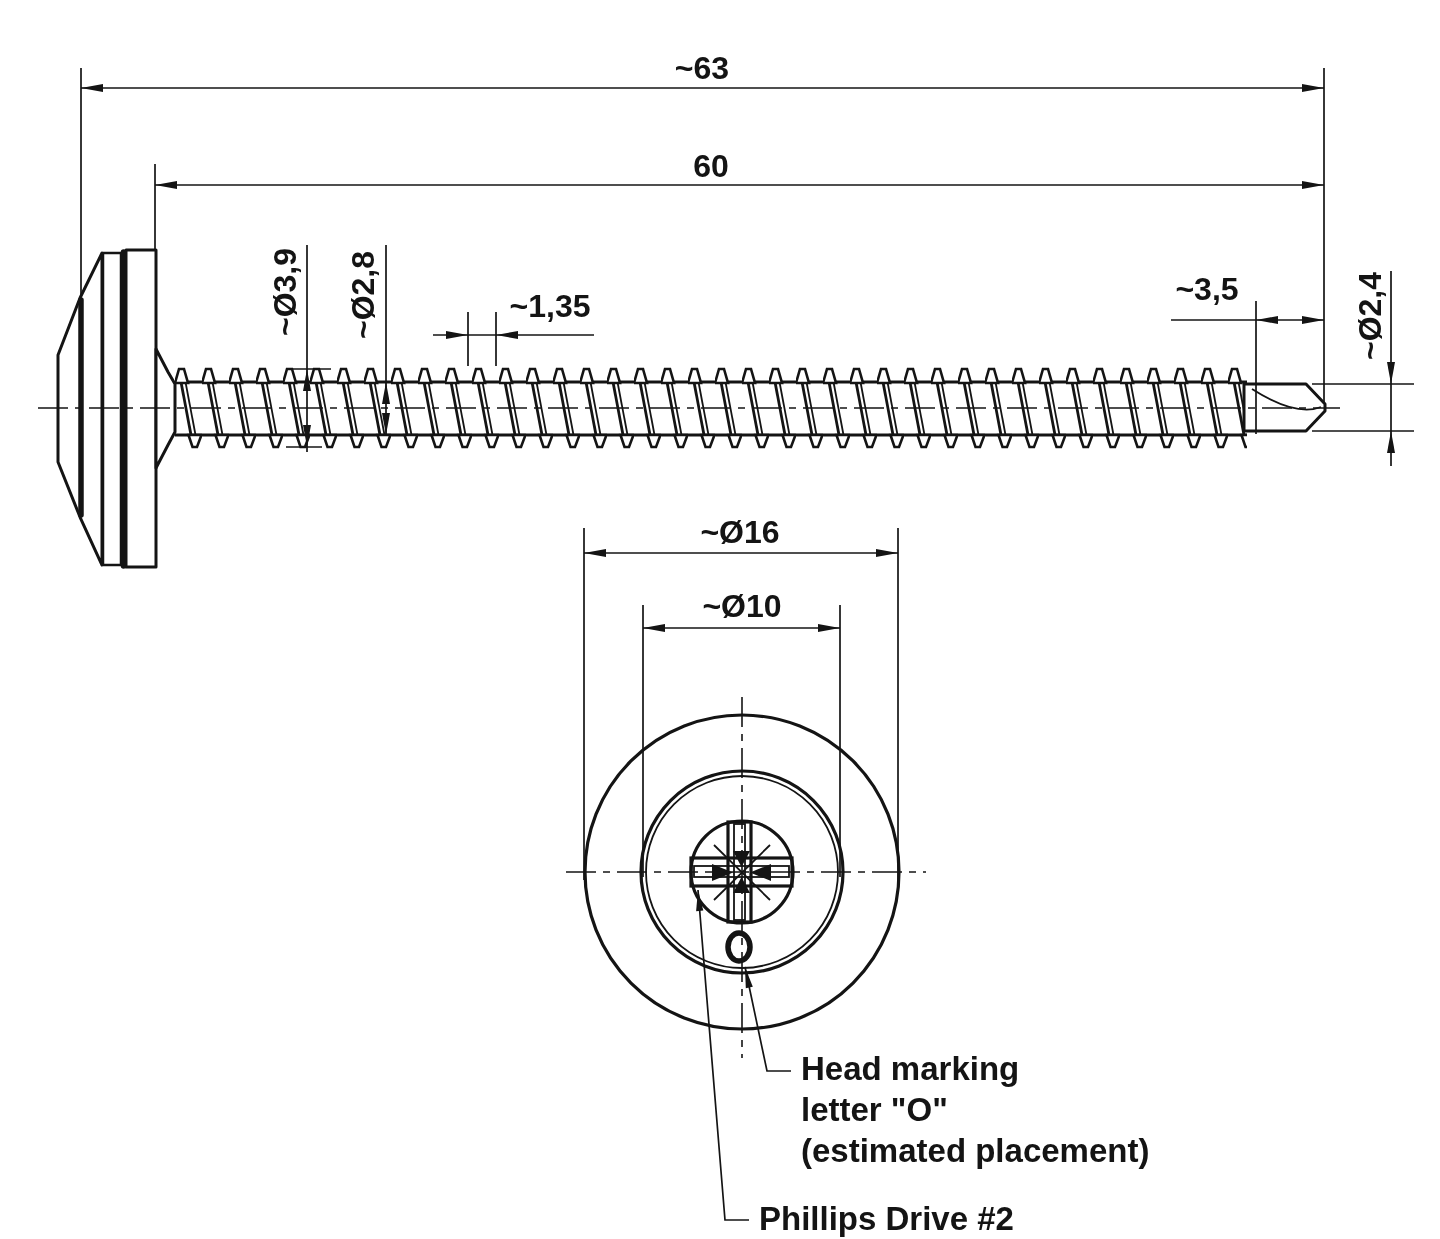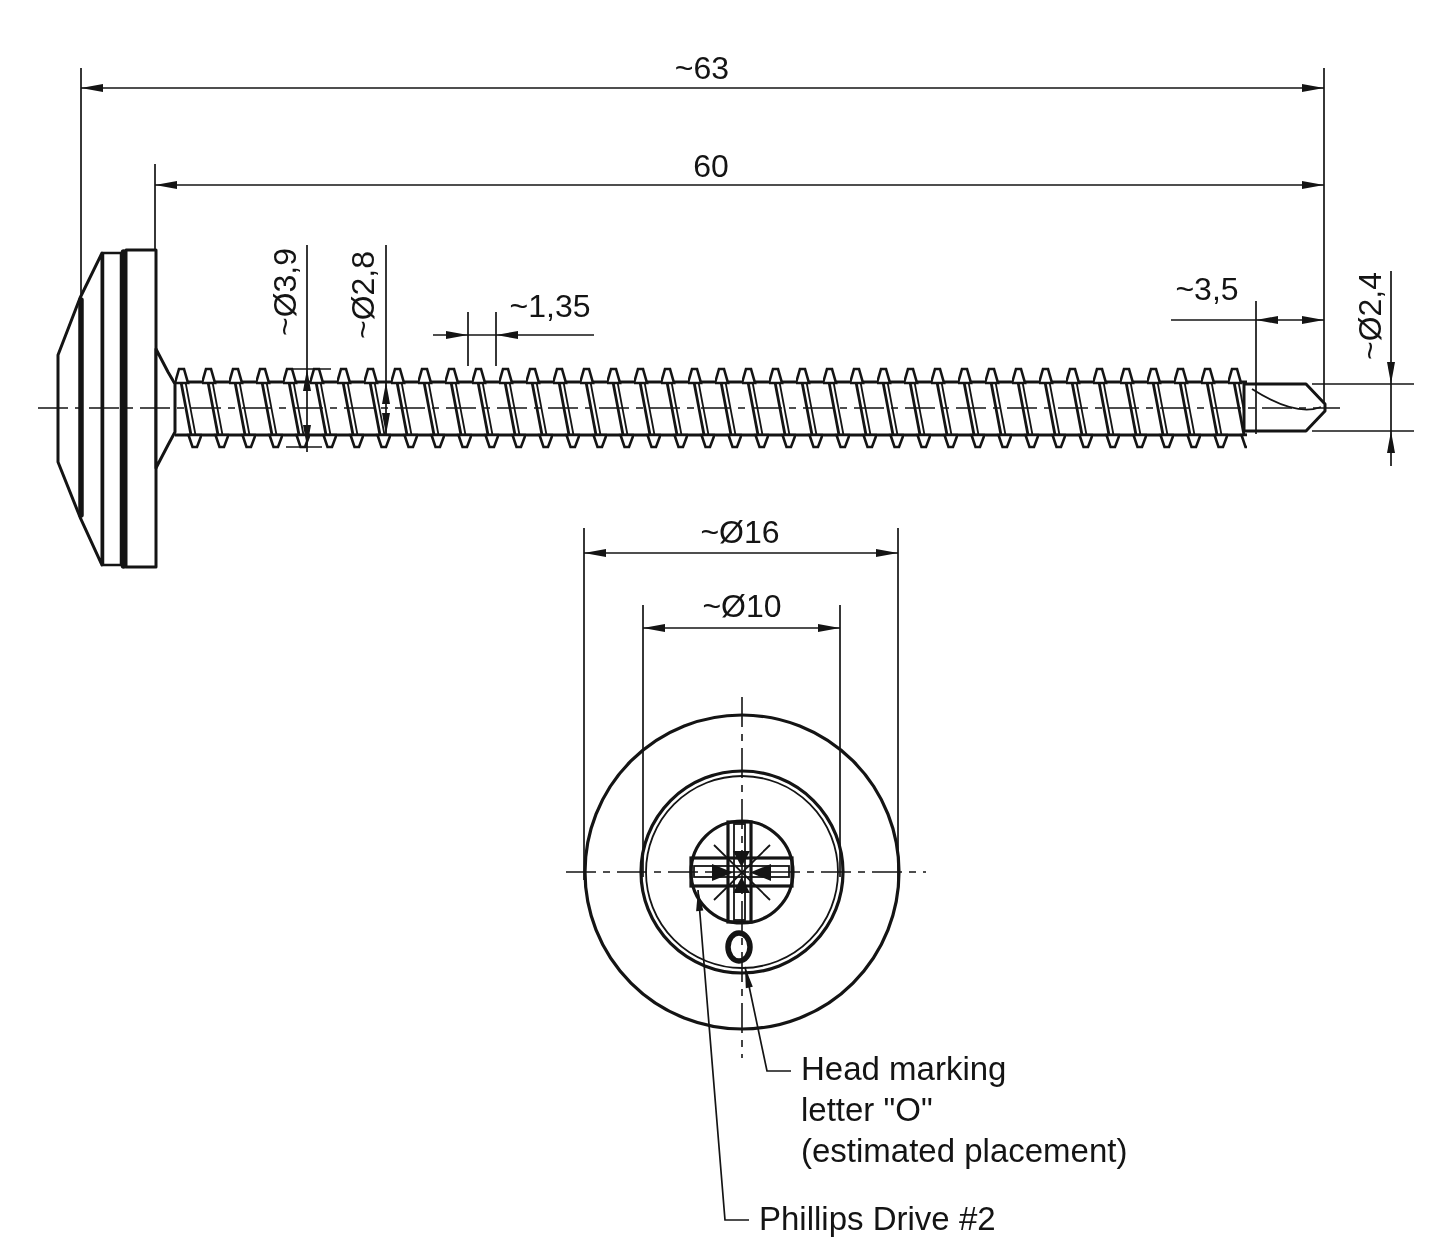--- a/index.html
+++ b/index.html
@@ -1,17 +1,17 @@
 <!DOCTYPE html>
 <html style="--ink: #141414; --bg: #ffffff;"><head>
 <meta charset="utf-8">
 <style>
   :root{ --ink:#141414; --bg:#ffffff; }
   html,body{ margin:0; padding:0; background:var(--bg); }
-  .stage{ width:1440px; height:1238px; position:relative; background:var(--bg); }
+  .stage{ width:1440px; height:1238px; position:relative; background:var(--bg);font-weight:bold; }
   svg{ display:block; }
   
   .ol   { fill:#fff; stroke:var(--ink); stroke-width:3;   stroke-linejoin:round; }
   .ol2  { fill:#fff; stroke:var(--ink); stroke-width:2.5; stroke-linejoin:round; }
   .oln  { fill:none; stroke:var(--ink); stroke-width:3.2; stroke-linejoin:miter; }
   .thin { fill:none; stroke:var(--ink); stroke-width:1.8; }
   .thick{ fill:none; stroke:var(--ink); stroke-width:5.5; stroke-linecap:round; }
   .dim  { fill:none; stroke:var(--ink); stroke-width:1.7; }
   .cl   { fill:none; stroke:var(--ink); stroke-width:1.6; stroke-dasharray:30 7 7 7; }
   .lead { fill:none; stroke:var(--ink); stroke-width:1.7; }

